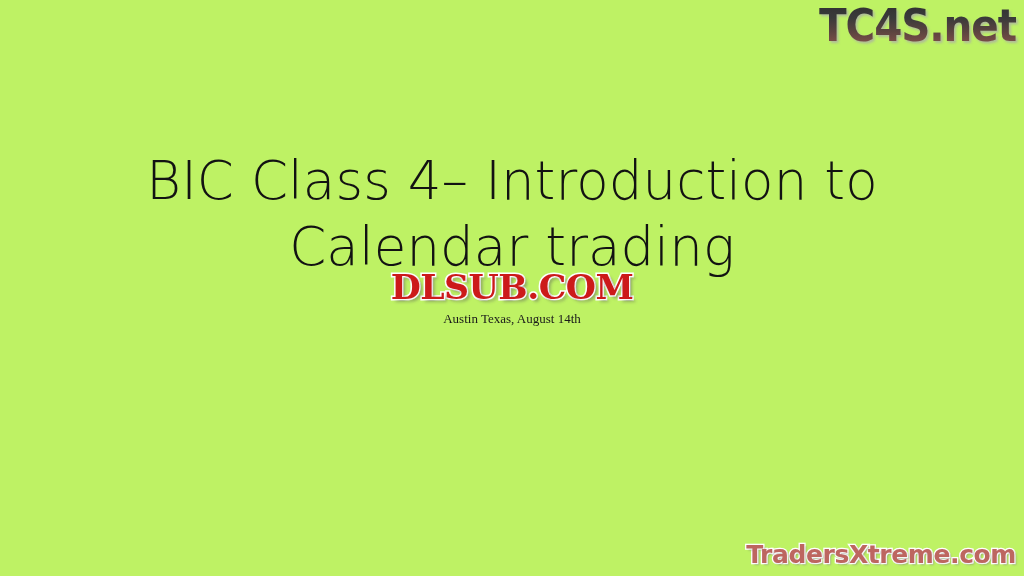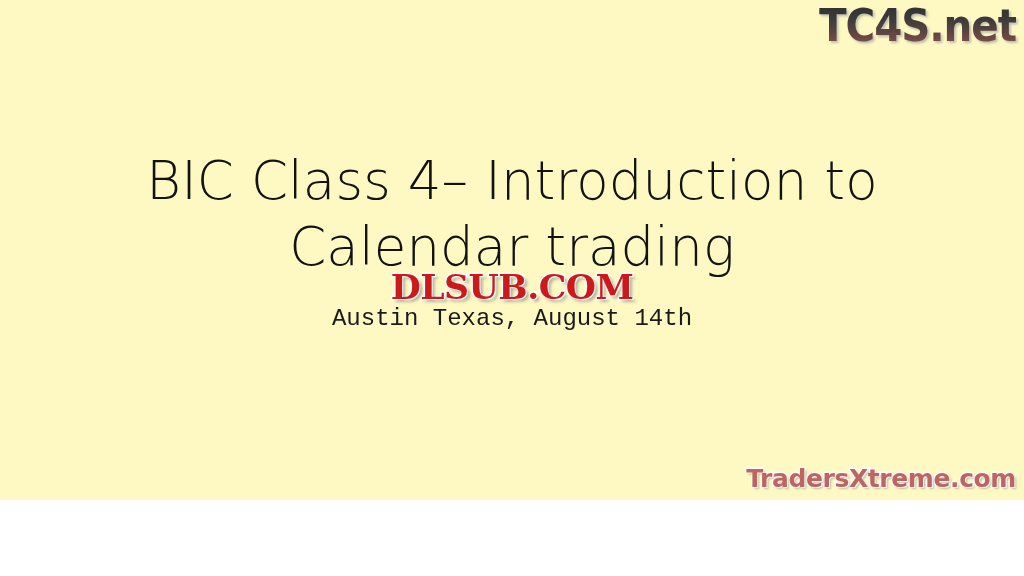--- a/index.html
+++ b/index.html
@@ -10,22 +10,22 @@
     width: 1024px;
     height: 576px;
     background: #ffffff;
     font-family: "DejaVu Sans", sans-serif;
     overflow: hidden;
   }
 
   .slide {
     position: relative;
     width: 1024px;
-    height: 500px;
-    background: #fef9c3;
+    height: 576px;
+    background: #bef264;
     overflow: hidden;
   }
 
   
   .title-block {
     position: absolute;
     left: 0;
     top: 148px;
     width: 1024px;
     text-align: center;
@@ -43,23 +43,23 @@
   }
 
   .subtitle-block {
     position: absolute;
     left: 0;
     top: 306px;
     width: 1024px;
     text-align: center;
   }
   .slide-subtitle {
-    font-family: Liberation Mono, monospace;
+    font-family: Liberation Serif, serif;
     font-weight: 400;
-    font-size: 24px;
+    font-size: 13px;
     line-height: 26px;
     color: #1a1a1a;
   }
 
   
   .logo-tc4s {
     position: absolute;
     right: 8px;
     top: 1px;
     font-family: "DejaVu Sans", sans-serif;

